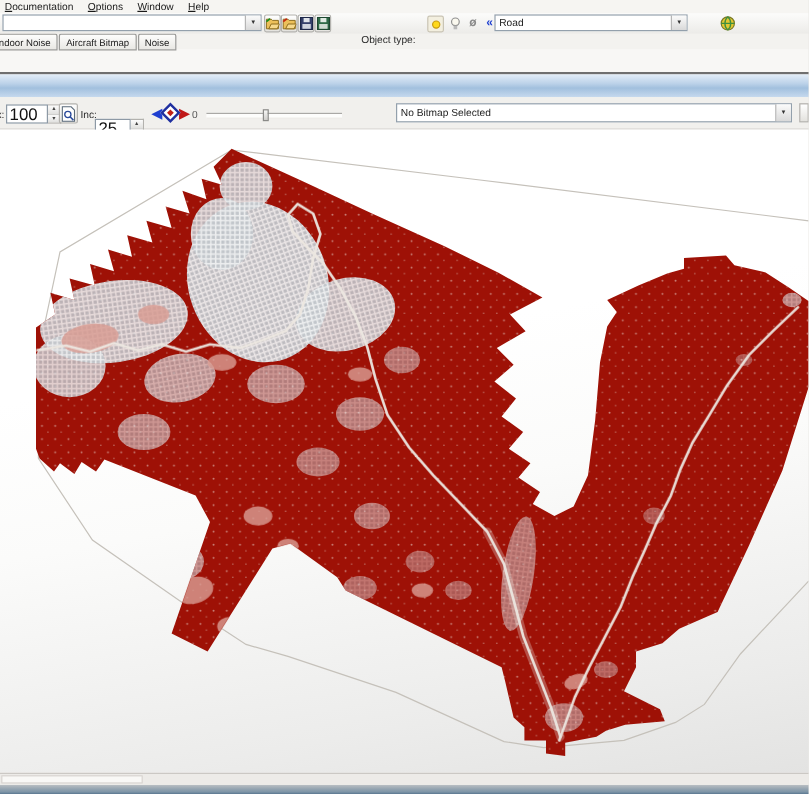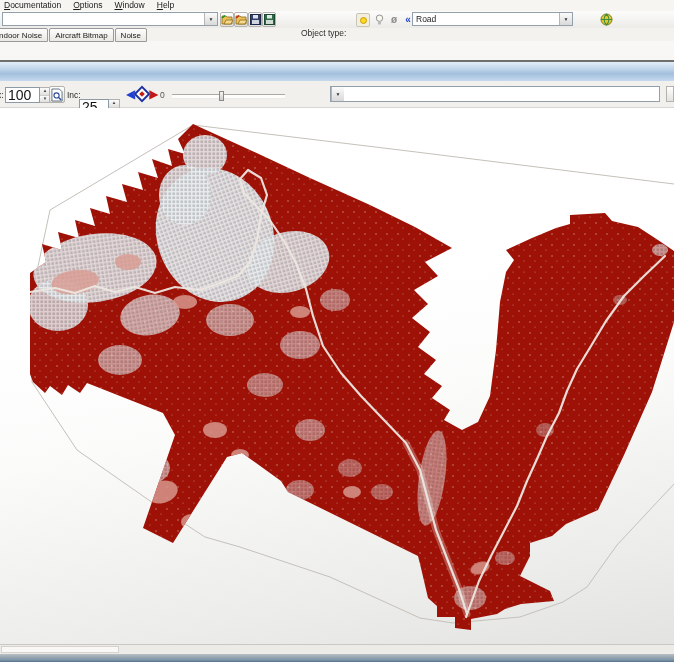--- a/index.html
+++ b/index.html
@@ -205,20 +205,21 @@
       <span class="c-right">▶</span>
     </span>
 
     <span class="lbl" style="left:160px;top:9px;color:#555;">0</span>
 
     <span class="slider">
       <span class="thumb"></span>
     </span>
 
     <div class="combo" style="left:330px;top:5px;width:330px;height:16px;">
+      <span class="val" style="padding-top:2px;">No Bitmap Selected</span>
       <span class="cbtn">▼</span>
     </div>
     <span class="cutbtn"></span>
   </div>
 
   <div class="mapcanvas">
     <svg width="674" height="536" viewBox="0 0 674 536">
       <defs>
         <pattern id="gridpat" width="4" height="4" patternUnits="userSpaceOnUse">
           <rect width="4" height="4" fill="#eef0f1"></rect>

